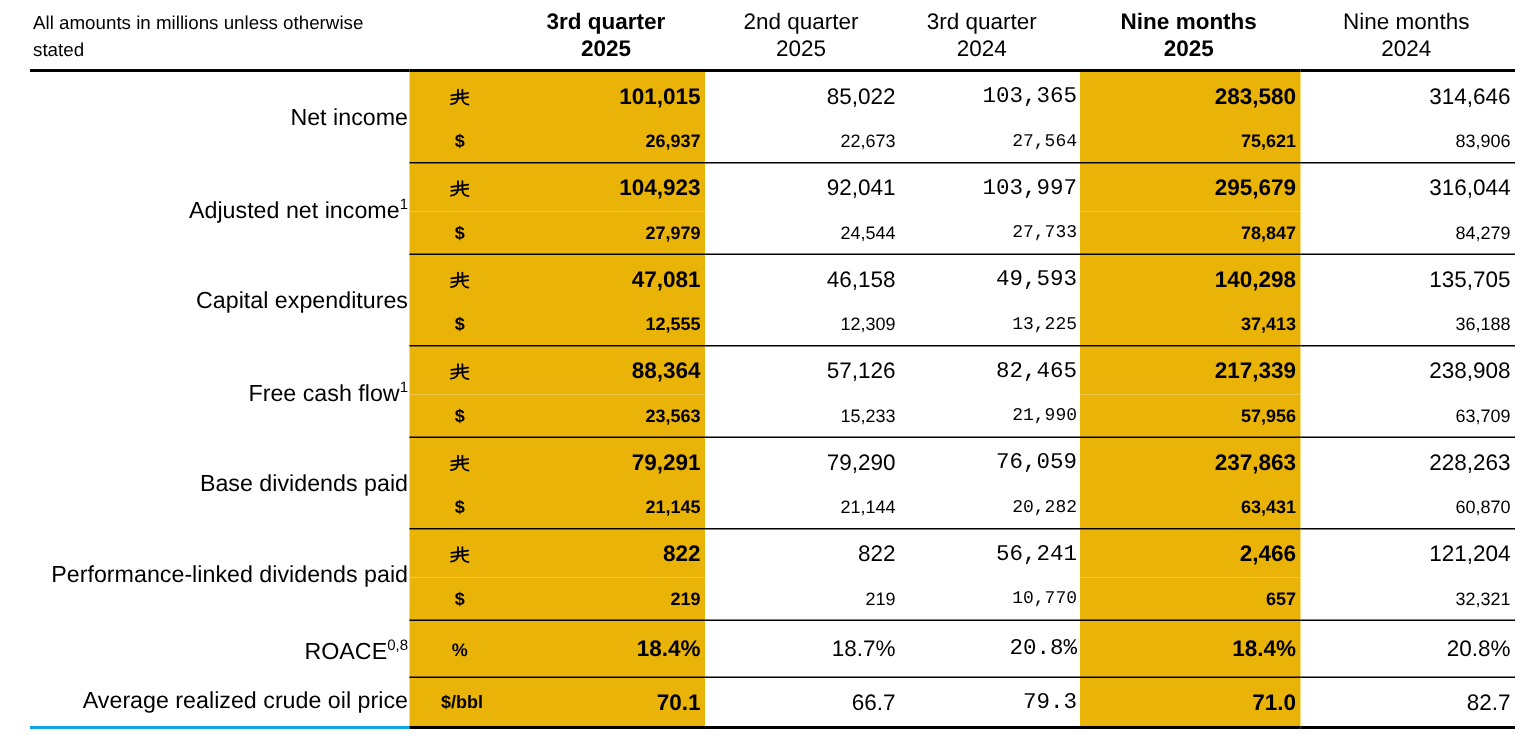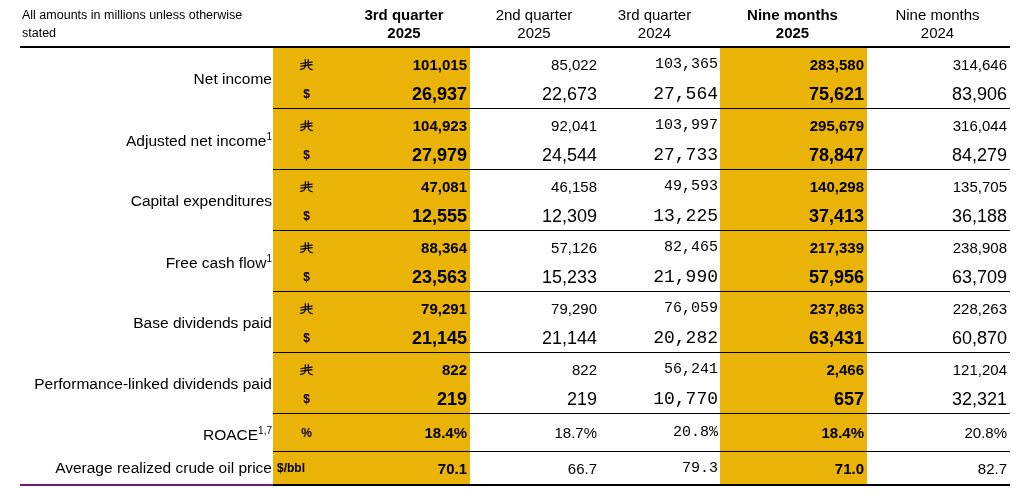--- a/index.html
+++ b/index.html
@@ -19,31 +19,31 @@
   thead th.hb{font-weight:bold;}
   thead th.note-cell{text-align:left;font-size:12.5px;padding:0 0 4px 2px;font-weight:normal;}
 
   tbody td{vertical-align:middle;}
   .shade{background:#eab308;}
   .val{text-align:right;padding-right:3px;font-size:15px;}
   .val.b{font-weight:bold;}
   .val.padr{padding-right:2px;font-family:Liberation Mono, monospace;}
   .sar-row td{height:30px;}
   .usd-row td{height:26px;}
-  .usd-row .val{font-size:18px;}
+  .usd-row .val{font-size:12px;}
   .single-row td{height:35px;}
   .crude-row td{height:30px;}
   .unit{text-align:center;font-weight:bold;font-size:12px;}
-  .unit.left{text-align:left;padding-left:4px;}
+  .unit.left{text-align:center;padding-left:4px;}
   .label-cell{text-align:right;padding-left:6px;font-size:15.5px;background:#fff;line-height:19px;}
   .label-cell sup{font-size:10px;}
   tr.gs td{border-top:1.5px solid #000;}
   tr.gs td.label-cell{border-top:none;}
   tr.bot td{border-bottom:2px solid #000;}
-  tr.bot td.label-cell{border-bottom:2px solid #701a75;margin-left:29px;}
+  tr.bot td.label-cell{border-bottom:2px solid #0ea5e9;margin-left:29px;}
 
   .riyal-icon{display:inline-block;vertical-align:middle;}
 
   .footnotes{margin:5px 0 0 13px;font-size:12px;line-height:1.55;}
   .footnotes .fn{white-space:nowrap;}
   .footnotes em{font-style:italic;}
 </style>
 </head>
 <body>
 
@@ -230,21 +230,21 @@
       <tr class="usd-row">
         <td class="unit shade">$</td>
         <td class="val b shade">219</td>
         <td class="val">219</td>
         <td class="val padr">10,770</td>
         <td class="val b shade">657</td>
         <td class="val">32,321</td>
       </tr>
 
       <tr class="single-row gs">
-        <td class="label-cell"><span>ROACE</span><sup>1,7</sup></td>
+        <td class="label-cell"><span>ROACE</span><sup>0,8</sup></td>
         <td class="unit shade">%</td>
         <td class="val b shade">18.4%</td>
         <td class="val">18.7%</td>
         <td class="val padr">20.8%</td>
         <td class="val b shade">18.4%</td>
         <td class="val">20.8%</td>
       </tr>
 
       <tr class="crude-row gs bot">
         <td class="label-cell"><span>Average realized crude oil price</span></td>

